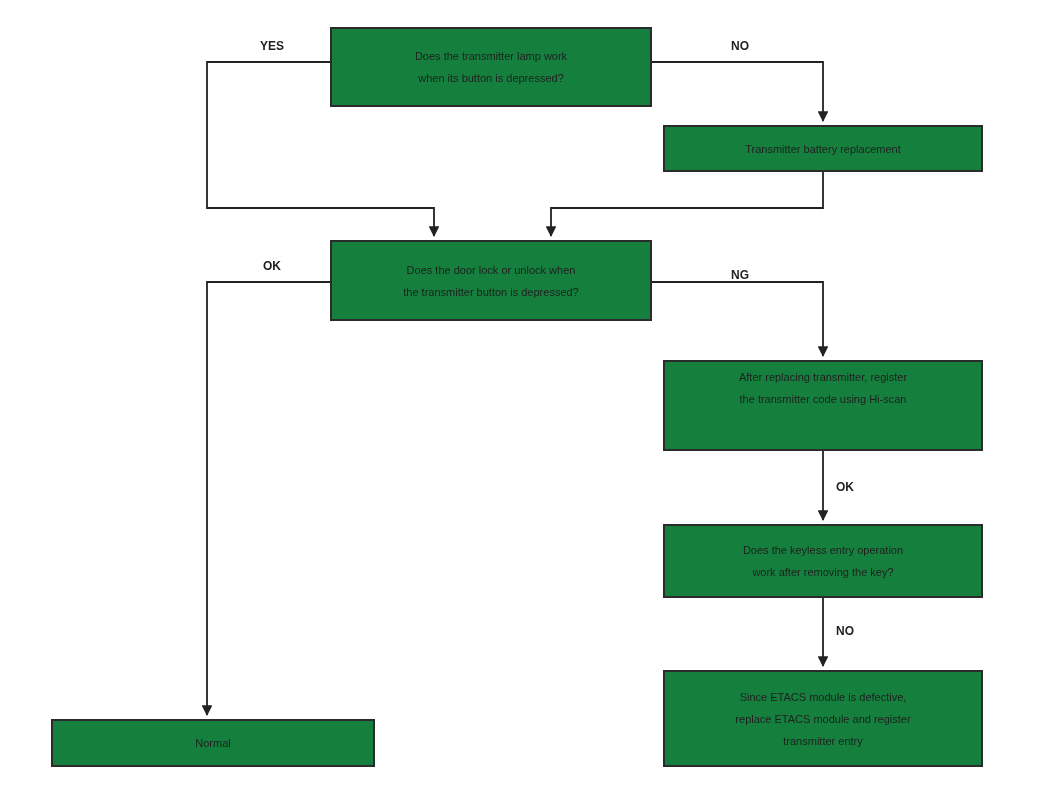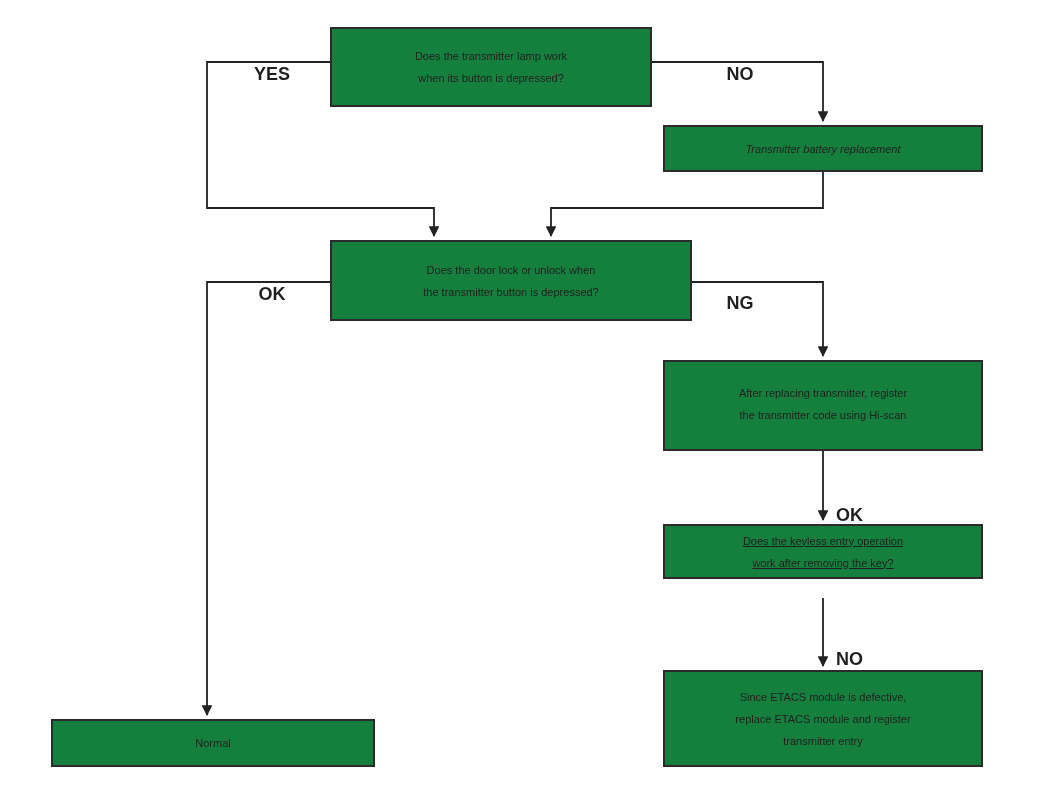--- a/index.html
+++ b/index.html
@@ -32,29 +32,28 @@
     align-items: center;
     justify-content: center;
     text-align: center;
     font-size: 11px;
     line-height: 22px;
     white-space: pre-line;
     padding: 2px 8px;
   }
   .node.align-top {
     align-items: flex-start;
-    padding-top: 20px;
+    padding-top: 4px;
   }
   .edge-label {
     position: absolute;
     font-weight: bold;
-    font-size: 18px;
+    font-size: 12px;
     line-height: 18px;
     text-align: center;
-    margin-top: 28px;
   }
   .edge-label.left-anchored {
     text-align: left;
   }
 </style>
 </head>
 <body>
 
 <div class="canvas">
 
@@ -78,35 +77,35 @@
     <path d="M823,451 V520" fill="none" stroke="#222222" stroke-width="1.8" marker-end="url(#arrow)"></path>
 
     <path d="M823,598 V666" fill="none" stroke="#222222" stroke-width="1.8" marker-end="url(#arrow)"></path>
   </svg>
 
   <div class="node" style="left:330px; top:27px; width:322px; height:80px;">
     <span class="node-text">Does the transmitter lamp work
 when its button is depressed?</span>
   </div>
 
-  <div class="node" style="left:663px; top:125px; width:320px; height:47px;font-style:italic;">
+  <div class="node" style="left:663px; top:125px; width:320px; height:47px;">
     <span class="node-text">Transmitter battery replacement</span>
   </div>
 
-  <div class="node" style="left:330px; top:240px; width:362px; height:81px;">
+  <div class="node" style="left:330px; top:240px; width:322px; height:81px;">
     <span class="node-text">Does the door lock or unlock when
 the transmitter button is depressed?</span>
   </div>
 
   <div class="node align-top" style="left:663px; top:360px; width:320px; height:91px;">
     <span class="node-text">After replacing transmitter, register
 the transmitter code using Hi-scan</span>
   </div>
 
-  <div class="node" style="left:663px; top:524px; width:320px; height:55px;text-decoration:underline;">
+  <div class="node" style="left:663px; top:524px; width:320px; height:74px;">
     <span class="node-text">Does the keyless entry operation
 work after removing the key?</span>
   </div>
 
   <div class="node" style="left:663px; top:670px; width:320px; height:97px;">
     <span class="node-text">Since ETACS module is defective,
 replace ETACS module and register
 transmitter entry</span>
   </div>
 

